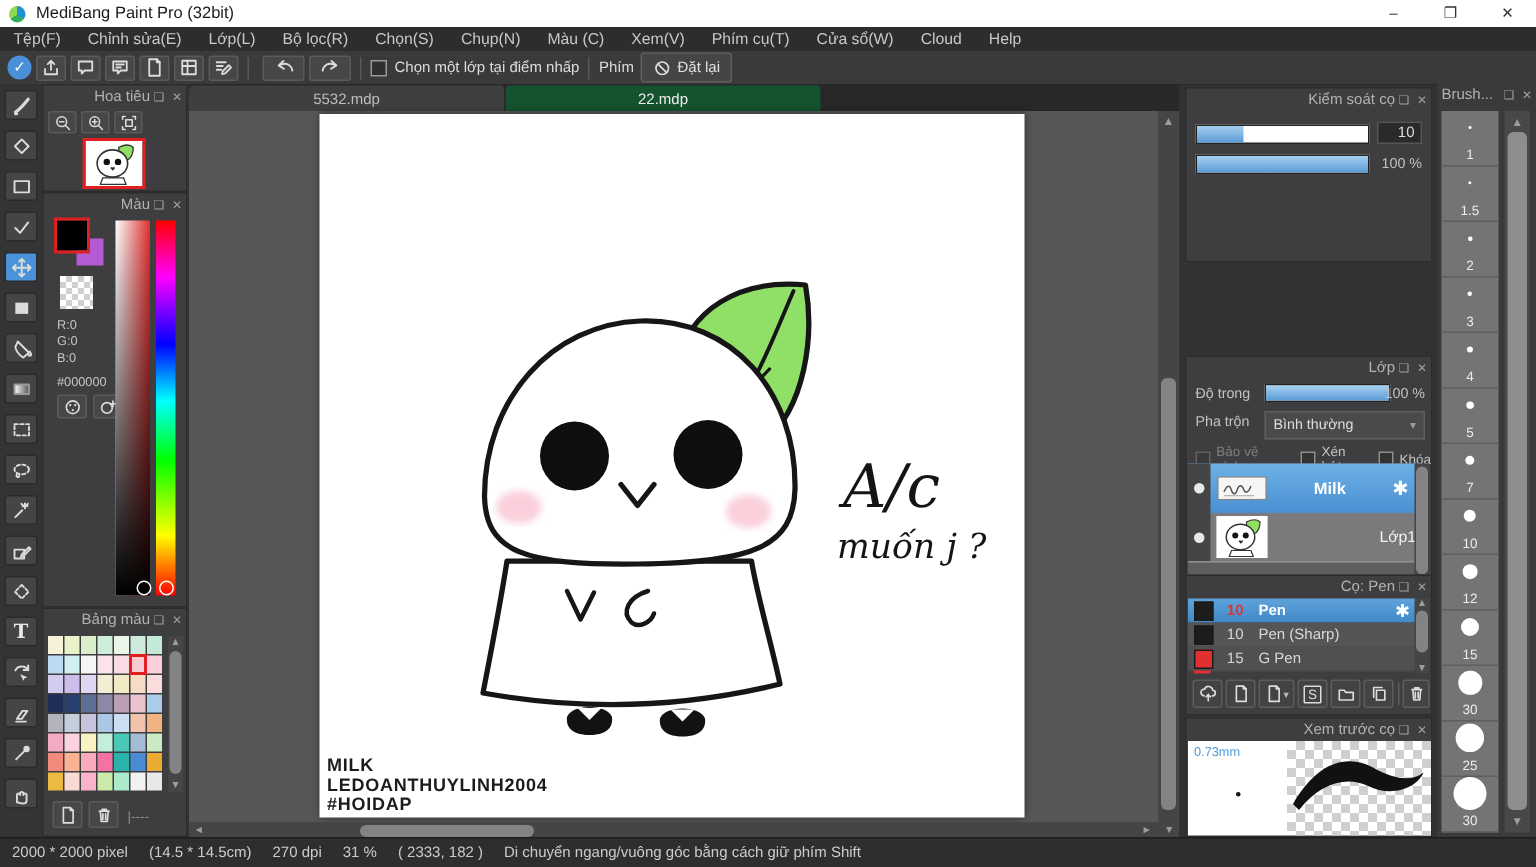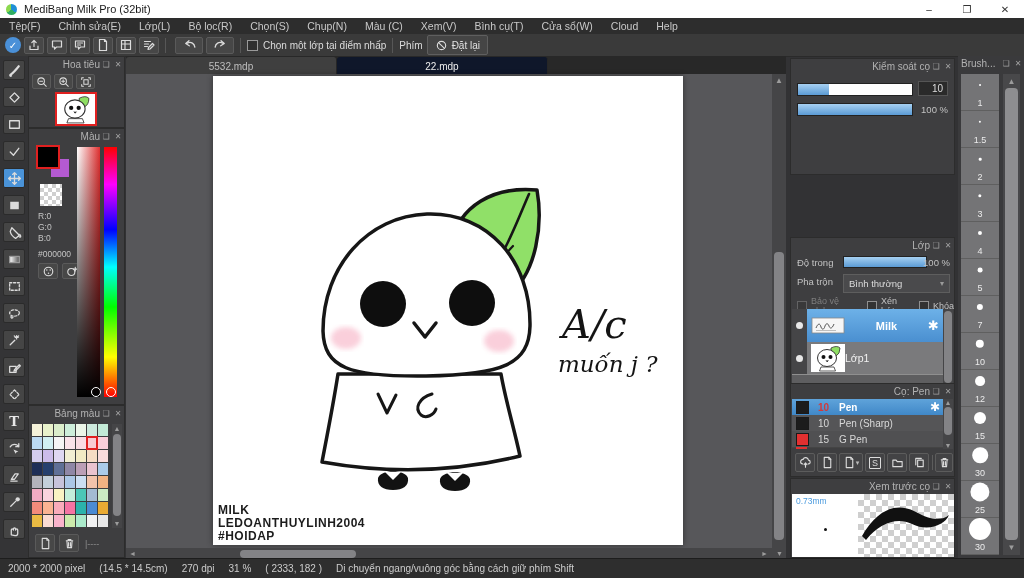--- a/index.html
+++ b/index.html
@@ -52,21 +52,21 @@
   .pswatch{width:10px;height:12px;}
   .pswatch.sel{outline:2px solid #e02020;outline-offset:-1px;}
   
   .scroll{background:#454547;}
   .sthumb{position:absolute;background:#838386;border-radius:4px;}
   .sarrow{position:absolute;color:#9c9c9c;font-size:7px;width:100%;text-align:center;}
   
   .tabstrip{left:126px;top:56px;width:660px;height:18px;background:#282828;display:flex;}
   .tab{width:210px;height:18px;display:flex;align-items:center;justify-content:center;
        font-size:10px;color:#bdbdbd;background:#3f3f3f;border-right:1px solid #262626;margin-top:1px;border-radius:3px 3px 0 0;}
-  .tab.active{background:#0f172a;color:#ededed;}
+  .tab.active{background:#14532d;color:#ededed;}
   .workspace{left:126px;top:74px;width:646px;height:474px;background:#57575a;}
   .canvas{left:213px;top:76px;width:470px;height:469px;background:#ffffff;box-shadow:0 0 6px rgba(0,0,0,.45);}
   
   .slider{position:relative;height:13px;background:#ffffff;border:1px solid #222;box-sizing:border-box;}
   .sfill{position:absolute;left:0;top:0;bottom:0;background:linear-gradient(#a6d0f2,#5b9bd5);}
   .valbox{background:#2a2a2a;border:1px solid #555;color:#dcdcdc;font-size:10px;text-align:right;
           padding:1px 4px;box-sizing:border-box;}
   .rlabel{font-size:9.5px;color:#c2c2c2;}
   .dropdown{background:#4a4a4c;border:1px solid #5e5e5e;color:#dcdcdc;font-size:9.5px;
             display:flex;align-items:center;padding:0 5px;box-sizing:border-box;}
@@ -244,38 +244,38 @@
     <symbol id="i-sig" viewBox="0 0 34 24">
       <rect x="1" y="4" width="32" height="15" fill="#f6f6f6" stroke="#888" stroke-width=".8"></rect>
       <path d="M5 14c2-5 4-5 5-1 1 3 3 3 4-1 1-3 3-3 4 0 1 3 3 3 5-2" stroke="#555" stroke-width="1" fill="none"></path>
       <path d="M5 16.5h20" stroke="#999" stroke-width=".6"></path>
     </symbol>
   </defs>
 </svg>
 
 <div class="abs titlebar">
   <div class="applogo"></div>
-  <div class="apptitle">MediBang Milk Pro (32bit)</div>
+  <div class="apptitle">MediBang Paint Pro (32bit)</div>
   <div class="winbtns">
     <div class="winbtn">–</div>
     <div class="winbtn">❐</div>
     <div class="winbtn">✕</div>
   </div>
 </div>
 
 <div class="abs menubar">
     <span class="mitem">Tệp(F)</span>
     <span class="mitem">Chỉnh sửa(E)</span>
     <span class="mitem">Lớp(L)</span>
     <span class="mitem">Bộ lọc(R)</span>
     <span class="mitem">Chọn(S)</span>
     <span class="mitem">Chụp(N)</span>
     <span class="mitem">Màu (C)</span>
     <span class="mitem">Xem(V)</span>
-    <span class="mitem">Bình cụ(T)</span>
+    <span class="mitem">Phím cụ(T)</span>
     <span class="mitem">Cửa sổ(W)</span>
     <span class="mitem">Cloud</span>
     <span class="mitem">Help</span>
   </div>
 
 <div class="abs toolbar">
   <div class="checkcircle">✓</div>
   <div class="tbtn">
       <svg class="ic" width="14" height="14" viewBox="0 0 14 14">
         <use href="#i-export"></use>
@@ -674,21 +674,21 @@
       <span style="color:#fff;font-size:13px;margin-right:5px;">✱</span>
     </div>
     <div style="position:absolute;left:0;top:33px;width:152px;height:32px;display:flex;align-items:center;
          background:#7a7a7c;border-bottom:1px solid #8f8f8f;">
       <div style="width:15px;height:32px;background:#454547;display:flex;align-items:center;justify-content:center;">
           <div class="visdot"></div>
         </div>
       <svg width="34" height="28" viewBox="0 0 34 28" style="margin-left:4px;background:#fff;">
           <use href="#i-char"></use>
         </svg>
-      <span style="flex:1;text-align:left;font-size:10.5px;color:#f2f2f2;">Lớp1</span>
+      <span style="flex:1;text-align:right;font-size:10.5px;color:#f2f2f2;">Lớp1</span>
     </div>
   </div>
   <div class="scroll" style="position:absolute;right:1px;top:71px;width:10px;height:97px;">
     <div class="sthumb" style="left:1px;right:1px;top:2px;height:72px;"></div>
     <div class="sarrow" style="bottom:1px;">▼</div>
   </div>
 
   <div class="minibtn" style="left:4px;top:174px;">
       <svg class="ic" width="13" height="13" viewBox="0 0 14 14">
         <use href="#i-doc"></use>

